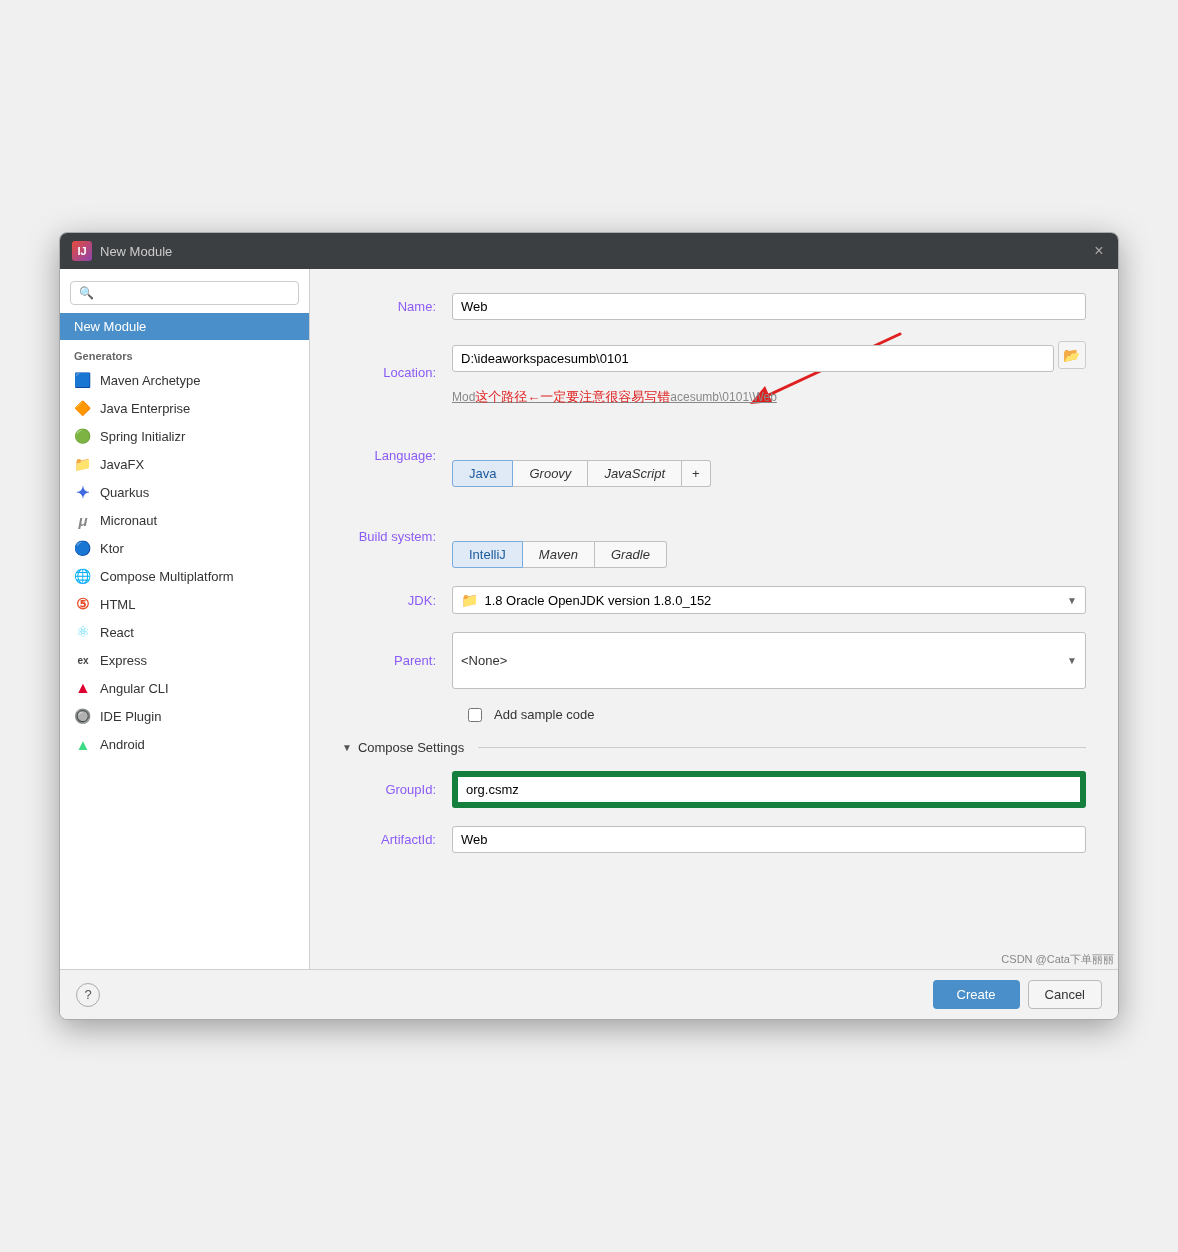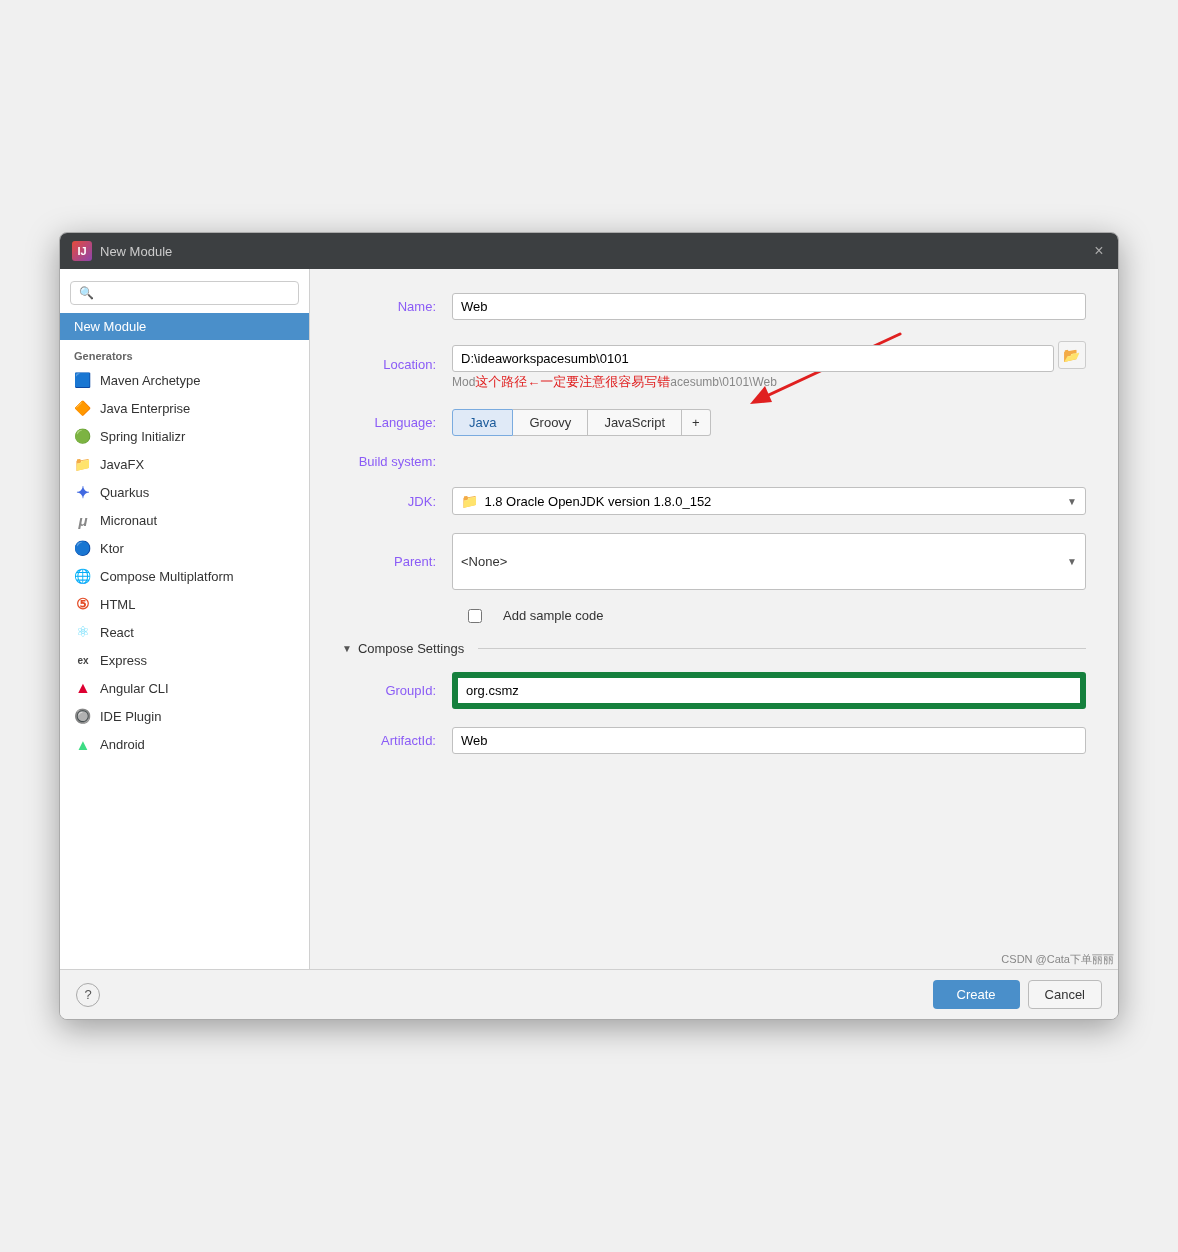--- a/index.html
+++ b/index.html
@@ -177,46 +177,49 @@
       display: flex;
       align-items: center;
       justify-content: center;
       font-size: 14px;
       color: #555;
       flex-shrink: 0;
     }
     .location-hint {
       font-size: 12px;
       color: #888;
-      margin-top: 1px;
+      margin-top: 16px;
+      text-decoration: underline;
     }
     .red-annotation {
       color: #e02020;
       font-size: 13px;
     }
     .button-group {
       display: flex;
       gap: 0;
+      margin-top: 36px;
     }
     .btn-option {
       padding: 5px 16px;
       border: 1px solid #c0c0c0;
       background: #f8f8f8;
       font-size: 13px;
       cursor: pointer;
       color: #333;
     }
     .btn-option:first-child {
       border-radius: 3px 0 0 3px;
     }
     .btn-option:last-child {
       border-radius: 0 3px 3px 0;
     }
     .btn-option + .btn-option {
       border-left: none;
+      font-style: italic;
     }
     .btn-option.active {
       background: #e0eaf7;
       border-color: #7aabdf;
       color: #1a5a9a;
     }
     .btn-option-plus {
       padding: 5px 10px;
       border: 1px solid #c0c0c0;
       background: #f8f8f8;
@@ -260,21 +263,21 @@
       background: #fff;
       cursor: pointer;
       min-width: 340px;
       justify-content: space-between;
       font-size: 13px;
       color: #333;
     }
     .checkbox-row {
       display: flex;
       align-items: center;
-      gap: 21px;
+      gap: 12px;
       margin-bottom: 18px;
       padding-left: 126px;
     }
     .checkbox-row input[type="checkbox"] {
       width: 14px;
       height: 14px;
       cursor: pointer;
     }
     .checkbox-label {
       font-size: 13px;
@@ -486,20 +489,27 @@
             <button class="btn-option active">Java</button>
             <button class="btn-option">Groovy</button>
             <button class="btn-option">JavaScript</button>
             <button class="btn-option-plus">+</button>
           </div>
         </div>
       </div>
 
       <div class="form-row">
         <label class="form-label">Build system:</label>
+        <div class="form-control-wrap">
+          <div class="button-group">
+            <button class="btn-option active">IntelliJ</button>
+            <button class="btn-option">Maven</button>
+            <button class="btn-option">Gradle</button>
+          </div>
+        </div>
       </div>
 
       <div class="form-row">
         <label class="form-label">JDK:</label>
         <div class="form-control-wrap">
           <div class="jdk-select">
             <div class="jdk-select-inner">
               <span class="jdk-icon">📁</span>
               <span>1.8  Oracle OpenJDK version 1.8.0_152</span>
             </div>

